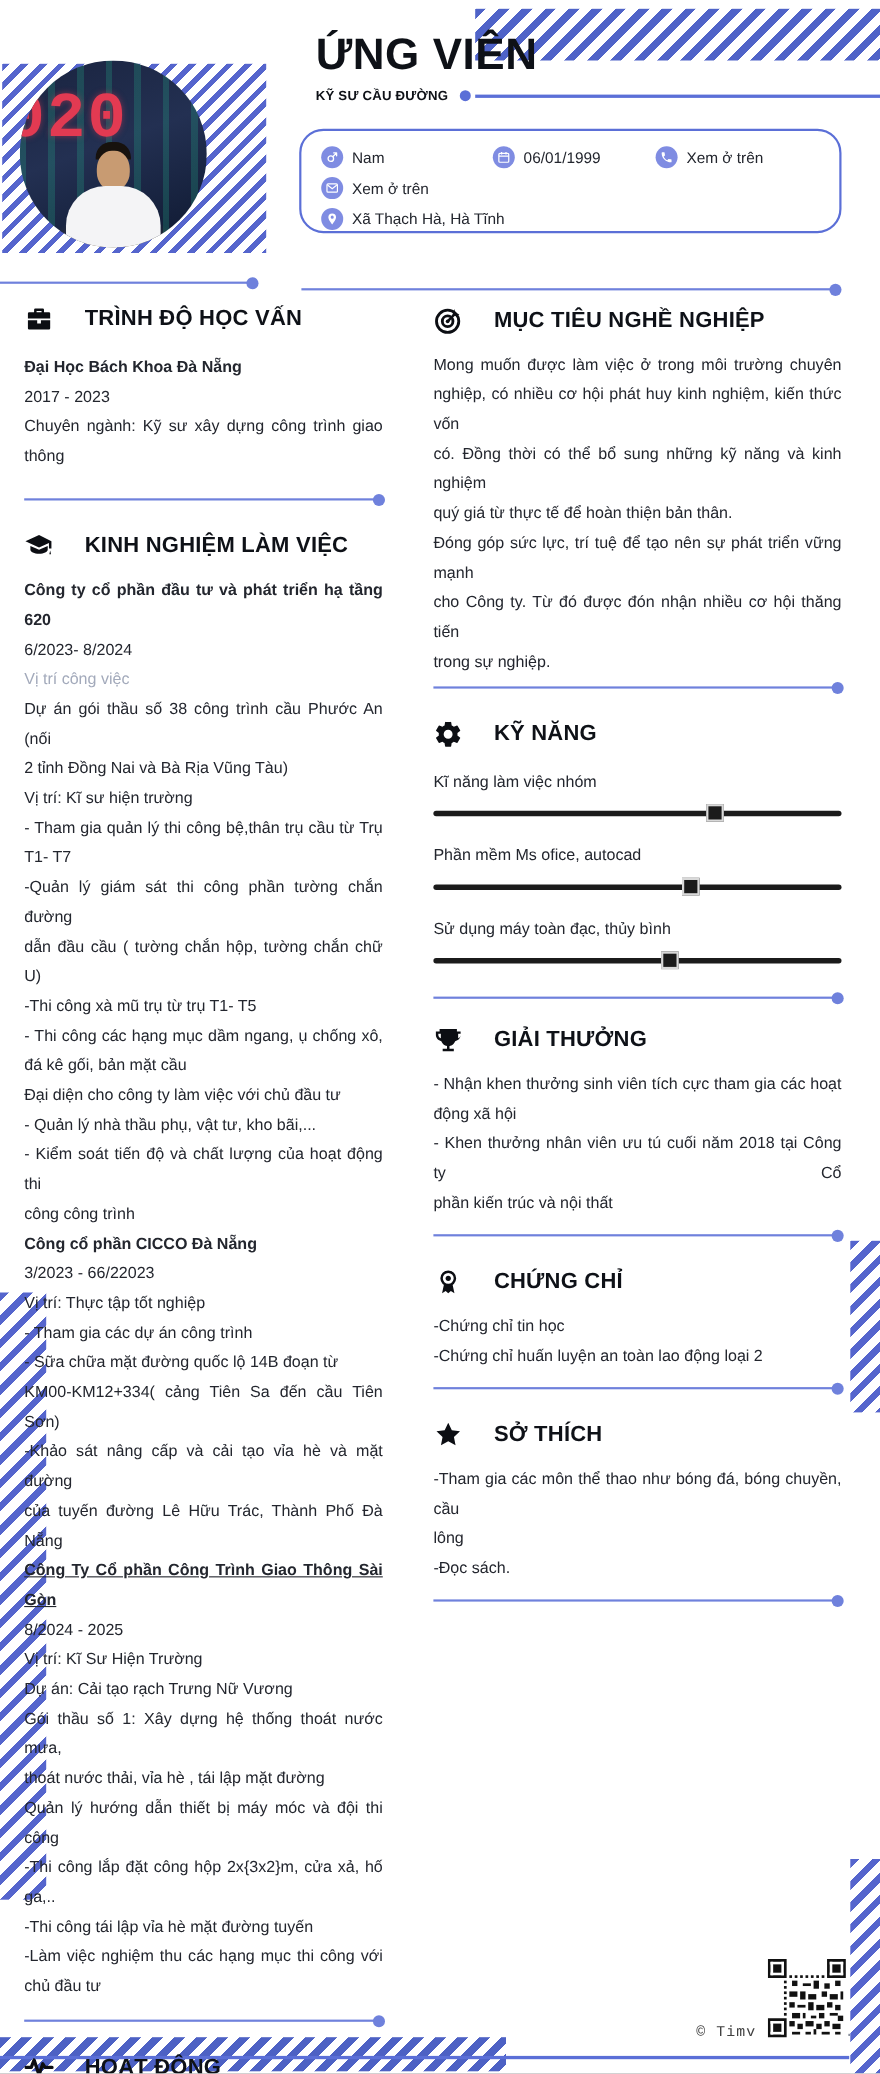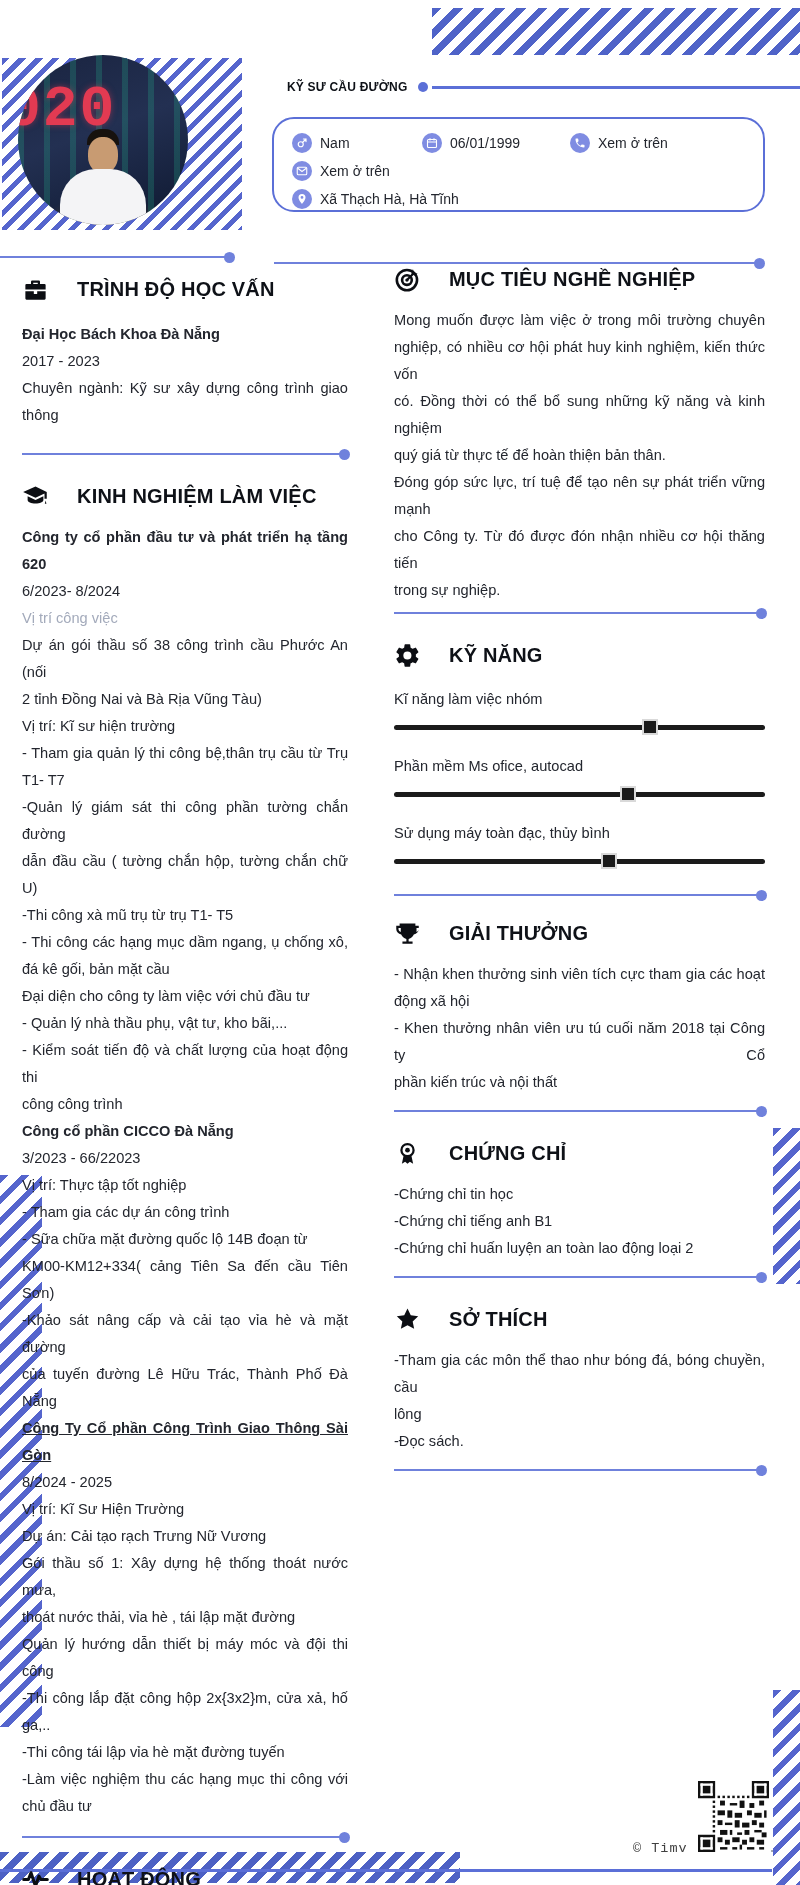--- a/index.html
+++ b/index.html
@@ -33,27 +33,27 @@
 
   .title{position:absolute;left:287px;top:28px;font-size:40px;font-weight:800;color:#0e1117;letter-spacing:.5px}
   .subtitle-row{position:absolute;left:287px;top:80px;right:0;display:flex;align-items:center;gap:10px}
   .subtitle{font-size:12px;font-weight:700;color:#0e1117;letter-spacing:.2px;white-space:nowrap}
   .sub-dot{width:10px;height:10px;border-radius:50%;background:var(--blue);flex:none}
   .sub-line{flex:1;height:3px;background:var(--blue);margin-left:-6px}
 
   .info-box{position:absolute;left:272px;top:117px;width:493px;height:95px;border:2px solid var(--blue);border-radius:22px;padding:10px 16px 0 18px;z-index:1}
   .info-row{display:flex;align-items:center;height:28px}
   .info-cell{display:flex;align-items:center;gap:8px;font-size:14px;color:var(--txt)}
-  .c1{width:130px}.c2{width:148px}
+  .c1{width:156px}.c2{width:148px}
   .ic{width:20px;height:20px;border-radius:50%;background:#7f8ce2;flex:none;display:flex;align-items:center;justify-content:center}
   .ic svg{width:12px;height:12px}
 
   
   .col-left{position:absolute;left:22px;top:232px;width:326px}
-  .col-right{position:absolute;left:394px;top:252px;width:371px}
+  .col-right{position:absolute;left:394px;top:264px;width:371px}
 
   .sep{position:relative;height:2px;background:var(--sep)}
   .sep.dotr::after{content:"";position:absolute;right:-2px;top:-4px;width:11px;height:11px;border-radius:50%;background:var(--sep)}
   .sep-abs{position:absolute}
   #sep-photo{left:0;top:256px;width:233px}
   #sep-contact{left:274px;top:262px;width:489px}
 
   .heading{display:flex;align-items:center;gap:28px;font-size:20px;font-weight:800;color:#0e1117;letter-spacing:.2px}
   .heading .hicon{width:27px;height:27px;flex:none}
   .heading .hicon svg{width:100%;height:100%}
@@ -92,20 +92,21 @@
   <div class="hatch hatch-bottom"></div>
   <div class="bottom-line"></div>
 
   <div class="photo">
     <div class="photo-num">020</div>
     <div class="person-hair"></div>
     <div class="person-head"></div>
     <div class="person-shirt"></div>
   </div>
 
+  <div class="title">ỨNG VIÊN</div>
   <div class="subtitle-row">
     <span class="subtitle">KỸ SƯ CẦU ĐƯỜNG</span>
     <span class="sub-dot"></span>
     <span class="sub-line"></span>
   </div>
 
   <div class="info-box">
     <div class="info-row">
       <div class="info-cell c1">
         <span class="ic">
@@ -342,21 +343,20 @@
             <circle cx="12" cy="9" r="5.4" fill="none" stroke="#0c0e13" stroke-width="2"></circle>
             <circle cx="12" cy="9" r="2.1" fill="#0c0e13"></circle>
             <path d="M8.6 13.6L7 21l2.9-1.7L12 21l2.1-1.7L17 21l-1.6-7.4-2.7 1a5 5 0 01-1.4 0z" fill="#0c0e13"></path>
           </svg>
       </span>
       <span>CHỨNG CHỈ</span>
     </div>
     <div class="mt14">
 
     <div class="line">-Chứng chỉ tin học</div>
-        <div class="line">-Chứng chỉ tiếng anh B1</div>
         <div class="line">-Chứng chỉ huấn luyện an toàn lao động loại 2</div>
       </div>
     <div class="sep dotr mt14"></div>
 
     <div class="heading mt28">
       <span class="hicon">
         <svg viewBox="0 0 24 24">
             <path fill="#0c0e13" d="M12 2.2l2.9 6.1 6.6.8-4.9 4.6 1.3 6.6L12 17l-5.9 3.3 1.3-6.6L2.5 9.1l6.6-.8z"></path>
           </svg>
       </span>

